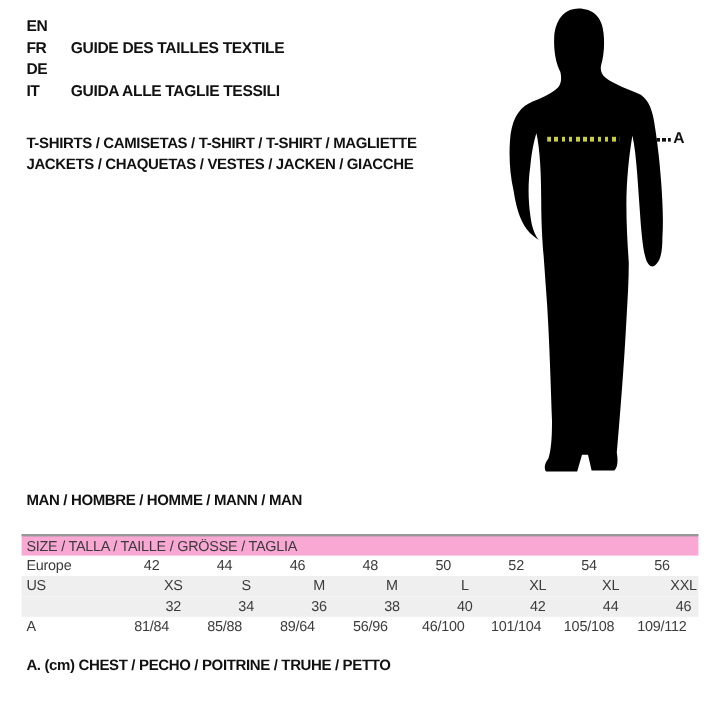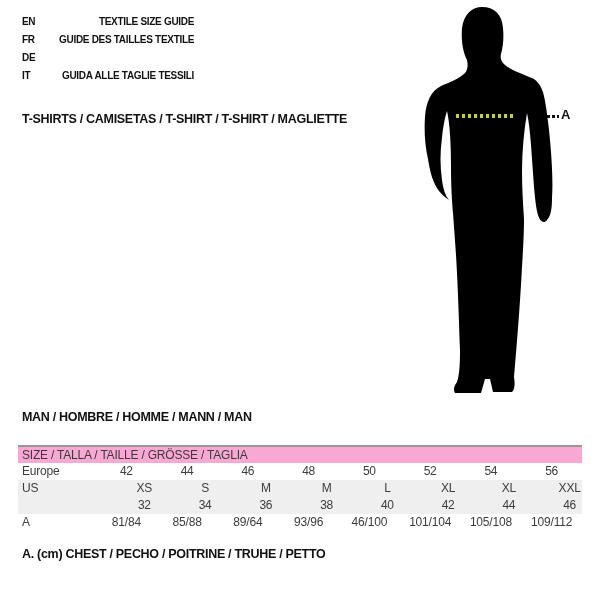--- a/index.html
+++ b/index.html
@@ -5,21 +5,21 @@
   html,body{margin:0;padding:0;}
   body{
     width:600px;height:600px;position:relative;overflow:hidden;
     background:#ffffff;
     font-family:"Liberation Sans", sans-serif;
     color:#111;
   }
   
   .lang-list{position:absolute;left:22px;top:13px;}
   .lang-row{display:flex;height:18px;line-height:18px;
-    font-size:10px;font-weight:bold;letter-spacing:-0.3px;justify-content:space-between;}
+    font-size:13px;font-weight:bold;letter-spacing:-0.3px;}
   .lang-code{width:37px;flex:0 0 37px;}
   
   .product-lines{position:absolute;left:22px;top:110px;}
   .product-line{height:18px;line-height:18px;font-size:12.5px;
     font-weight:bold;letter-spacing:-0.3px;white-space:nowrap;}
   
   .figure-wrap{position:absolute;left:422px;top:6px;width:170px;height:392px;}
   .figure-wrap svg{position:absolute;left:0;top:0;}
   .measure-dashes-inner{
     position:absolute;left:34px;top:108px;width:60px;height:4px;
@@ -50,21 +50,20 @@
   
   .footnote{position:absolute;left:22px;top:547px;
     font-size:12.5px;font-weight:bold;letter-spacing:-0.3px;}
 </style>
 </head>
 <body style="--dash: #c8ce3e;">
 
 <div class="lang-list">
   <div class="lang-row">
     <span class="lang-code">EN</span>
-    <span class="lang-label">TEXTILE SIZE GUIDE</span>
   </div>
 
 
   <div class="lang-row">
     <span class="lang-code">FR</span>
     <span class="lang-label">GUIDE DES TAILLES TEXTILE</span>
   </div>
 
   <div class="lang-row">
     <span class="lang-code">DE</span>
@@ -72,20 +71,21 @@
 
   <div class="lang-row">
     <span class="lang-code">IT</span>
     <span class="lang-label">GUIDA ALLE TAGLIE TESSILI</span>
   </div>
 </div>
 
 <div class="product-lines">
   <div class="product-line">T-SHIRTS / CAMISETAS / T-SHIRT / T-SHIRT / MAGLIETTE</div>
 
+  <div class="product-line">JACKETS / CHAQUETAS / VESTES / JACKEN / GIACCHE</div>
 </div>
 
 <div class="figure-wrap">
   <svg width="150" height="390" viewBox="0 0 150 390">
     <path fill-rule="evenodd" fill="#000000" d="
       M60,1
       C50,1 42,8 40,22
       C39,35 41,46 45,54
       C46,59 46,63 43,67
       C37,73 28,76 19,80
@@ -170,21 +170,21 @@
         <div class="t-cell">42</div>
         <div class="t-cell">44</div>
         <div class="t-cell">46</div>
       </div>
 
   <div class="t-row">
     <div class="t-label">A</div>
   <div class="t-cell">81/84</div>
         <div class="t-cell">85/88</div>
         <div class="t-cell">89/64</div>
-        <div class="t-cell">93/96</div>
+        <div class="t-cell">56/96</div>
         <div class="t-cell">46/100</div>
         <div class="t-cell">101/104</div>
         <div class="t-cell">105/108</div>
         <div class="t-cell">109/112</div>
       </div>
 </div>
 </div>
 
 <div class="footnote">A. (cm) CHEST / PECHO / POITRINE / TRUHE / PETTO</div>
 

